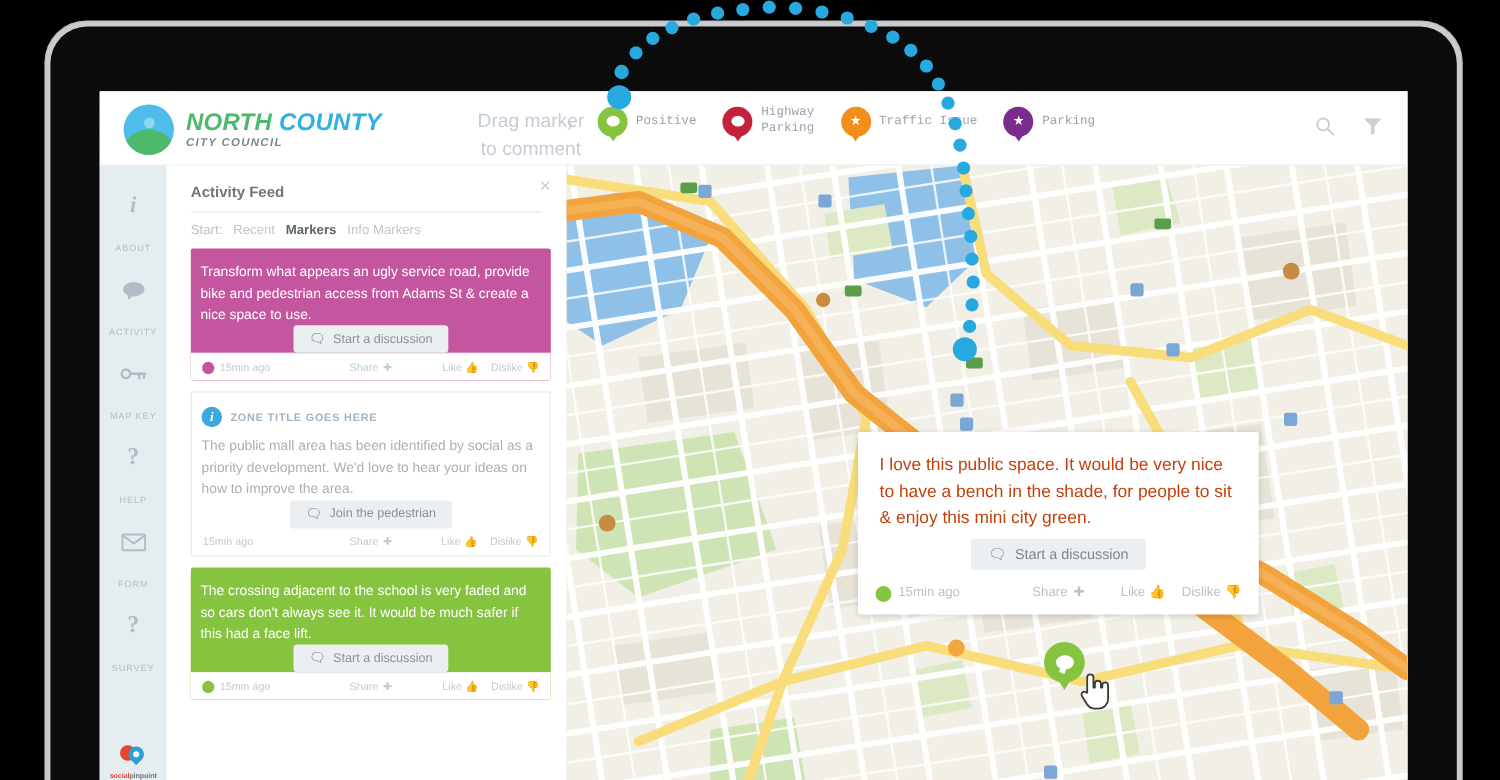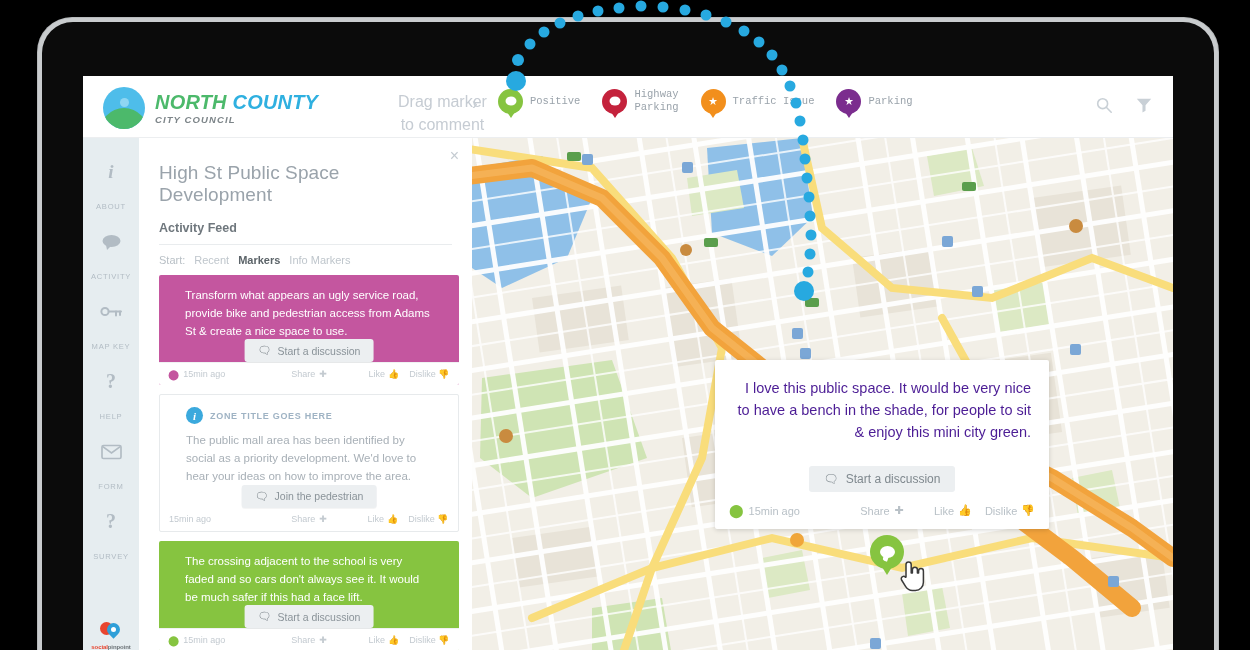--- a/index.html
+++ b/index.html
@@ -144,21 +144,21 @@
     padding-bottom: 9px; border-bottom: 1px solid #e9ecee;
   }
   .sort-row { margin: 9px 20px 0; display: flex; align-items: baseline; gap: 9px; font-size: 11px; }
   .sort-lbl { color: #b9c0c6; }
   .sort-opt { color: #bfc6cc; cursor: pointer; }
   .sort-opt.active { color: #5c6469; font-weight: bold; }
 
   .feed { margin: 9px 13px 0 20px; }
 
   .card { margin-bottom: 9px; border-radius: 2px; overflow: hidden; position: relative; }
-  .card-body { padding: 12px 26px 22px; border-radius: 19px; }
+  .card-body { padding: 12px 8px 22px; border-radius: 19px; }
   .card-text { font-size: 11.5px; line-height: 1.55; }
   .card-colored .card-text { color: #ffffff; }
   .card-info { background: #fff; border: 1px solid #e7eaec; }
   .card-info .card-text { color: #a8b0b7; }
   .card-pink { background: #c4569f; }
   .card-green { background: #86c440; }
 
   .zone-head { display: flex; align-items: center; gap: 7px; margin-bottom: 8px; }
   .zone-badge {
     width: 17px; height: 17px; border-radius: 50%; background: #3ba9dd; color: #fff;
@@ -203,22 +203,22 @@
 
   
   .map-popup {
     position: absolute; left: 243px; top: 222px;
     width: 334px;
     background: #ffffff;
     box-shadow: 0 1px 5px rgba(0,0,0,.16);
     border-radius: 2px;
   }
   .popup-text {
-    padding: 18px 18px 23px;
-    font-size: 14.5px; line-height: 1.5; color: #4c1d95; text-align: right; font-weight: 300;
+    padding: 18px 18px 6px;
+    font-size: 14.5px; line-height: 1.5; color: #c2410c; text-align: left; font-weight: 300;
   }
   .popup-btn {
     margin: 0 auto 11px; width: max-content;
     background: #eceff1; color: #7f888e;
     font-size: 12px; padding: 6px 15px; border-radius: 3px;
     display: flex; align-items: center; gap: 7px; cursor: pointer;
   }
   .popup-foot {
     display: flex; align-items: center;
     padding: 0 14px 11px;
@@ -377,21 +377,20 @@
       <div class="rail-logo">
         <div class="spl-mark">
           <div class="spl-c"></div><div class="spl-b"></div><div class="spl-d"></div>
         </div>
         <div class="spl-txt"><span class="a">social</span><span>pinpoint</span></div>
       </div>
     </div>
 
     <div class="panel">
       <div class="panel-close">×</div>
-      <div class="panel-title">High St Public Space Development</div>
       <div class="panel-sub">Activity Feed</div>
       <div class="sort-row">
         <span class="sort-lbl">Start:</span>
         <span class="sort-opt">Recent</span>
         <span class="sort-opt active">Markers</span>
         <span class="sort-opt">Info Markers</span>
       </div>
 
       <div class="feed">
 

